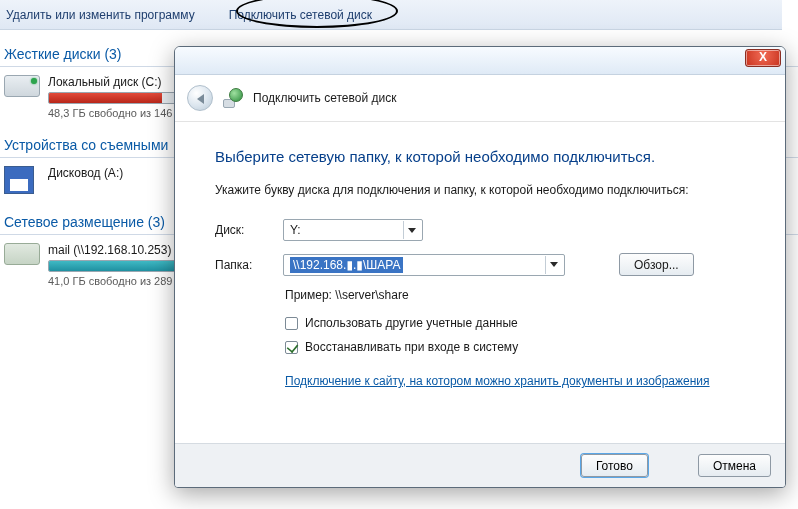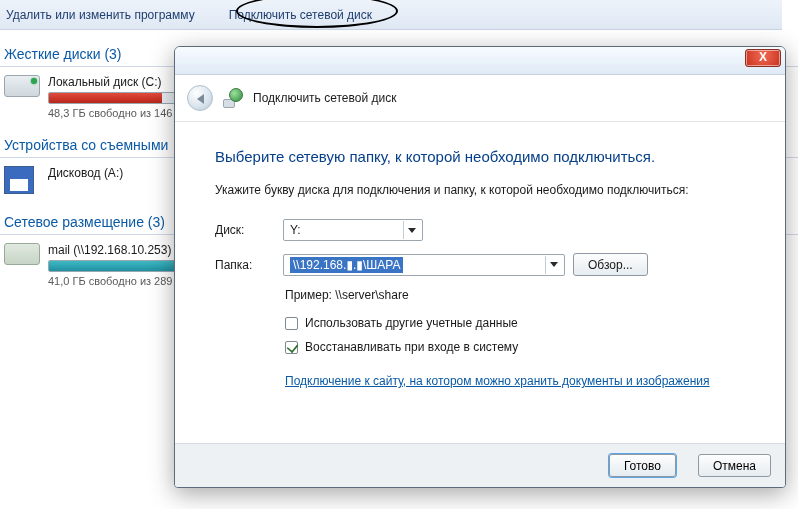--- a/index.html
+++ b/index.html
@@ -73,34 +73,34 @@
                     padding: 0 2px 0 6px; border-radius:2px; }
   .select { width: 140px; }
   .combo { width: 282px; }
   .combo .val { background:#3a74c4; color:#fff; padding:1px 3px; }
   .caret { width:17px; height:18px; border-left:1px solid #c3cdd6;
            display:flex; align-items:center; justify-content:center; }
   .caret::after { content:""; width:0; height:0; border-left:4px solid transparent;
                   border-right:4px solid transparent; border-top:5px solid #2a2a2a; }
   .btn { height:23px; border:1px solid #8e99a4; border-radius:3px; padding:0 14px;
          background: linear-gradient(#fdfdfd,#e6ecf1); font-size:12px; cursor:pointer;
-         display:inline-flex; align-items:center; }
+         display:inline-flex; align-items:center;margin-left:46px; }
   .btn-def { box-shadow: 0 0 0 1px #5aa6e6; }
 
   .example { font-size:12px; margin: 6px 0 14px 70px; }
   .chk-row { display:flex; align-items:center; gap:7px; margin: 0 0 10px 70px; font-size:12px; }
   .chk { width:13px; height:13px; border:1px solid #7c8a96; background:#fff; position:relative;
          border-radius:2px; display:inline-block; }
   .chk.checked::after { content:""; position:absolute; left:2px; top:-1px; width:7px; height:10px;
         border:solid #2b6e2b; border-width:0 2px 2px 0; transform:rotate(40deg) scale(.8); }
   .link { color:#0a5aa6; text-decoration:underline; cursor:pointer; margin: 10px 0 0 70px; display:inline-block; }
 
   .dlg-footer { position:absolute; left:0; right:0; bottom:0; height:44px;
                 background:#eef1f4; border-top:1px solid #d5dbe1;
-                display:flex; justify-content:flex-end; align-items:center; gap:22px; padding-right:14px; }
+                display:flex; justify-content:flex-end; align-items:center; gap:4px; padding-right:14px; }
 </style>
 </head>
 <body>
 
 <div class="bg">
   <div class="toolbar">
     <span>Удалить или изменить программу</span>
     <span>Подключить сетевой диск</span>
   </div>
   <div class="circle-annot"></div>

